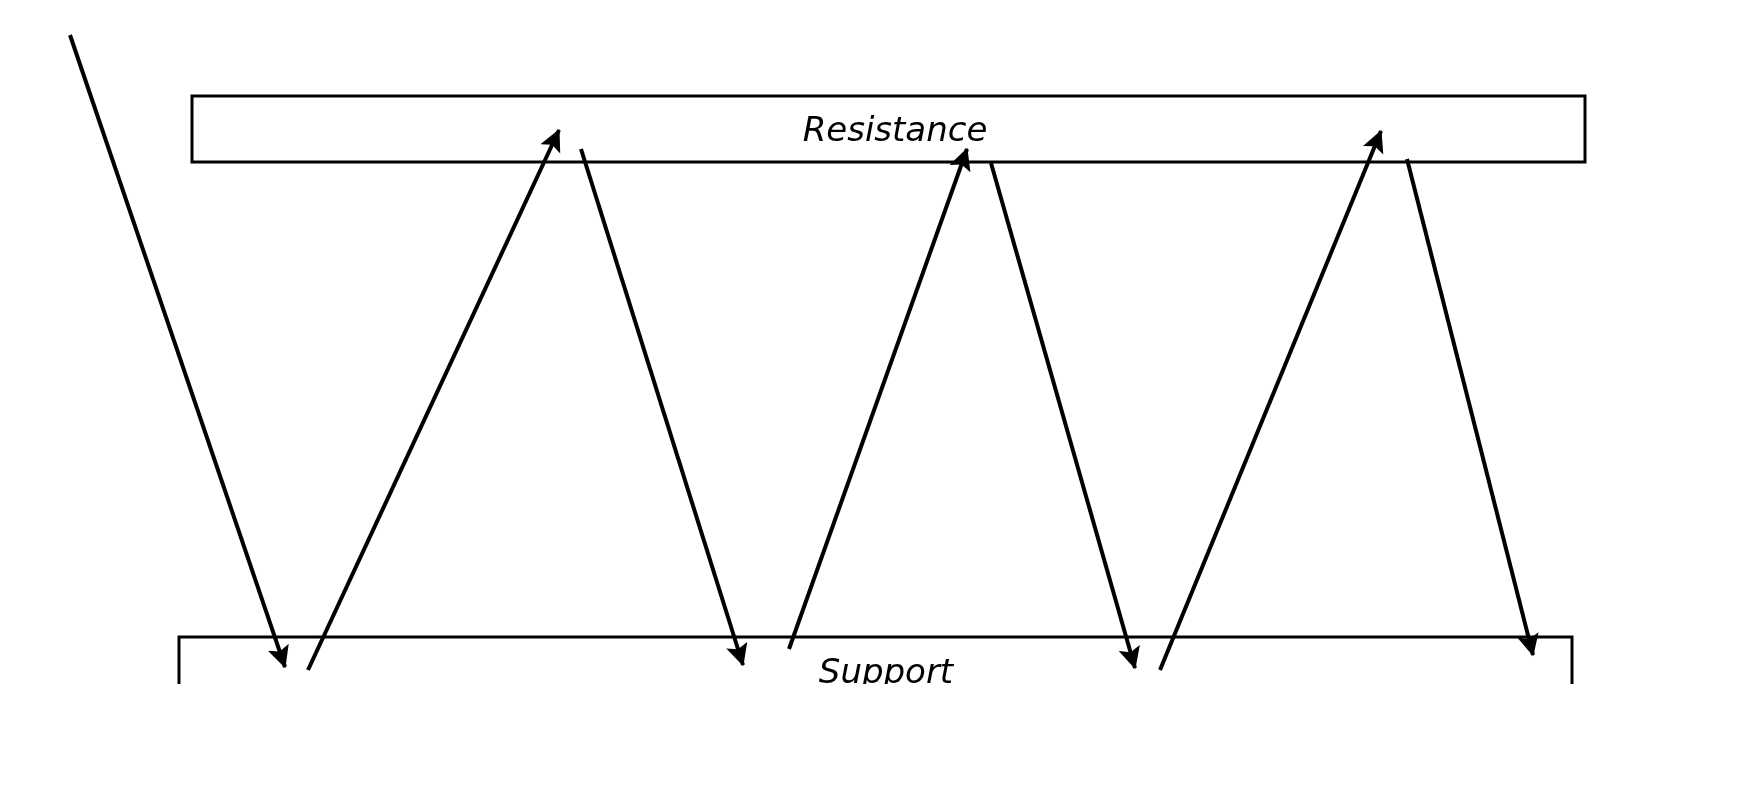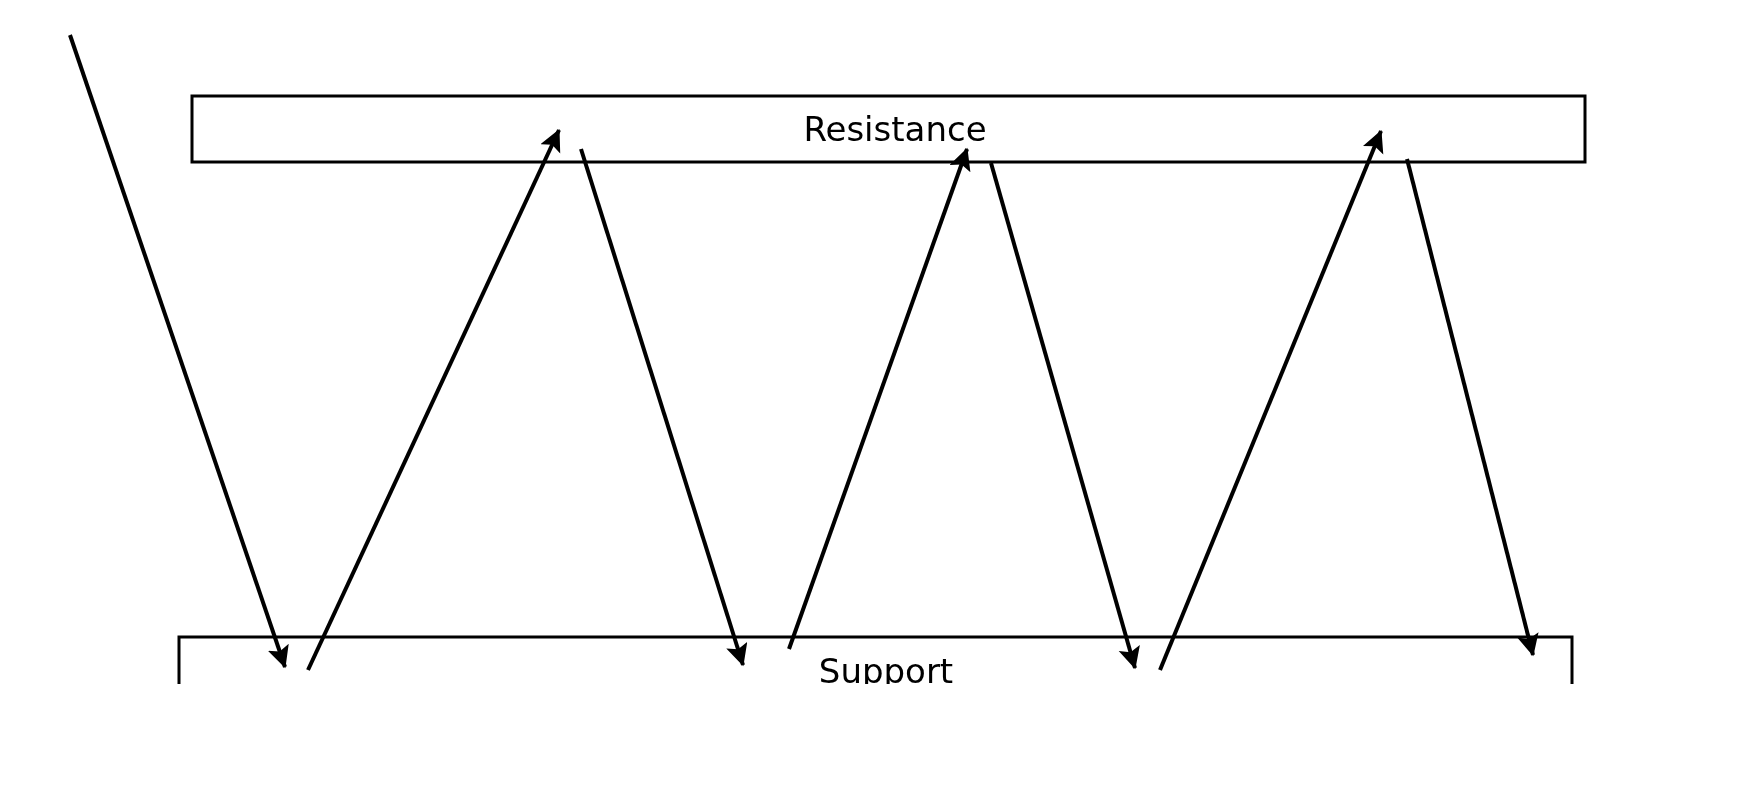--- a/index.html
+++ b/index.html
@@ -6,20 +6,21 @@
     margin: 0;
     padding: 0;
     background: #ffffff;
   }
   .canvas {
     position: relative;
     width: 1752px;
     height: 684px;
     background: #ffffff;
     overflow: hidden;
+    font-style: italic;
   }
   svg { display: block; }
   .zone-box {
     fill: #ffffff;
     stroke: #000000;
     stroke-width: 3;
   }
   .zone-label {
     font-family: "DejaVu Sans", "Liberation Sans", sans-serif;
     font-size: 34px;

